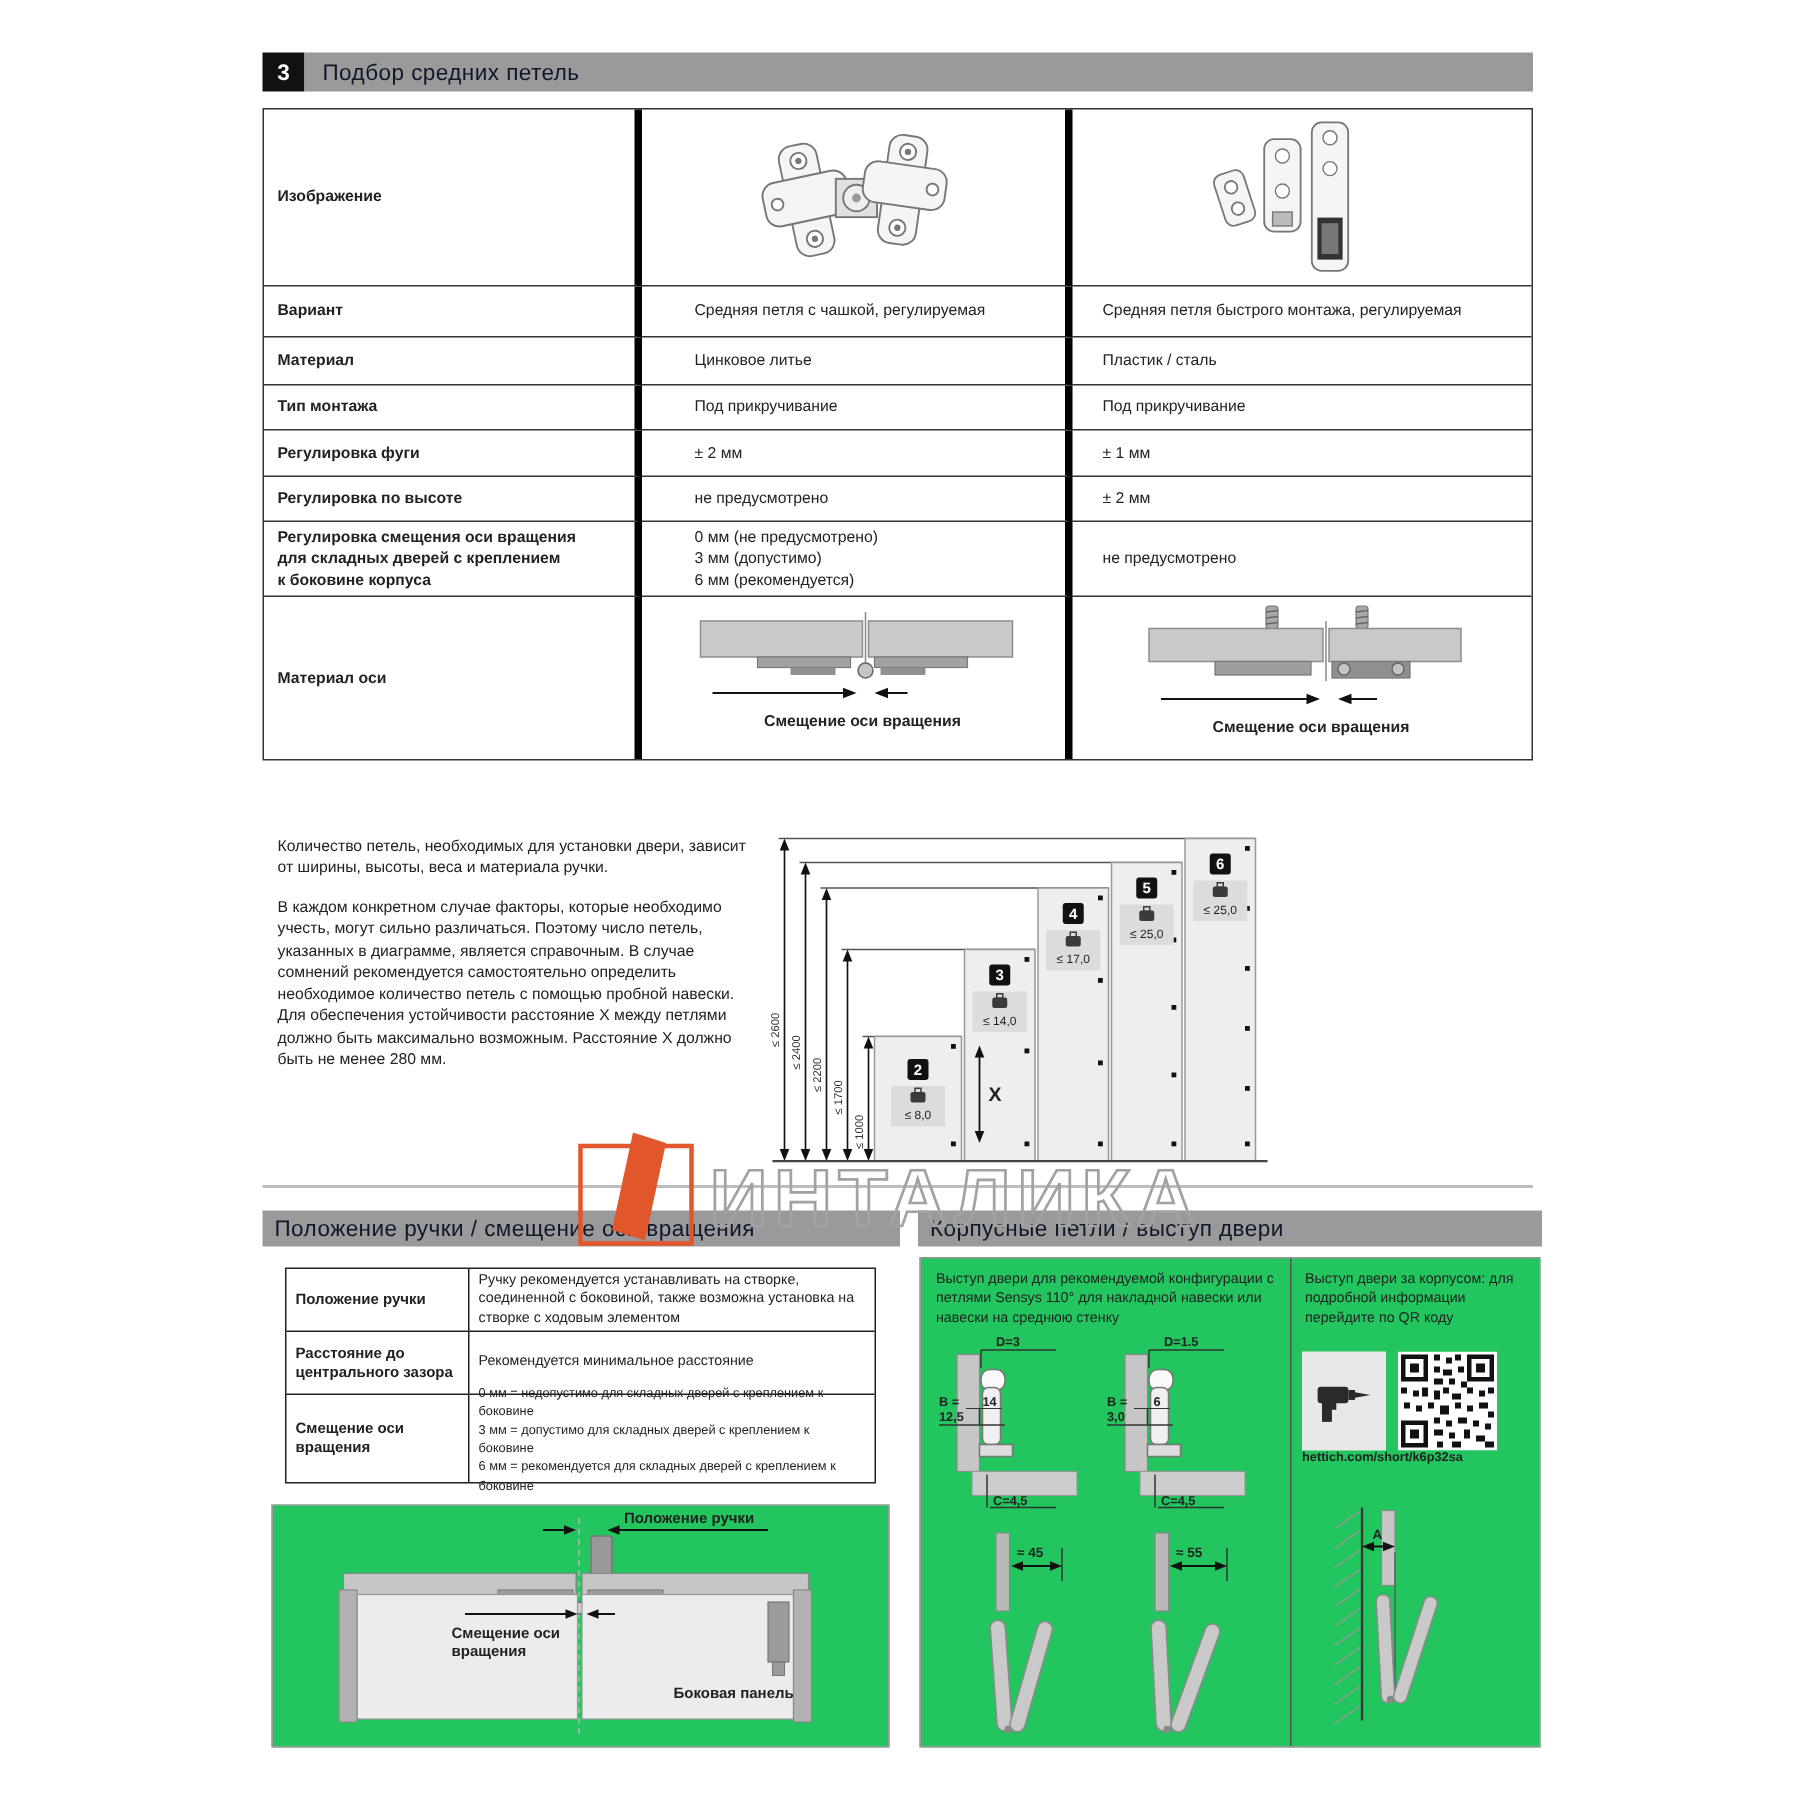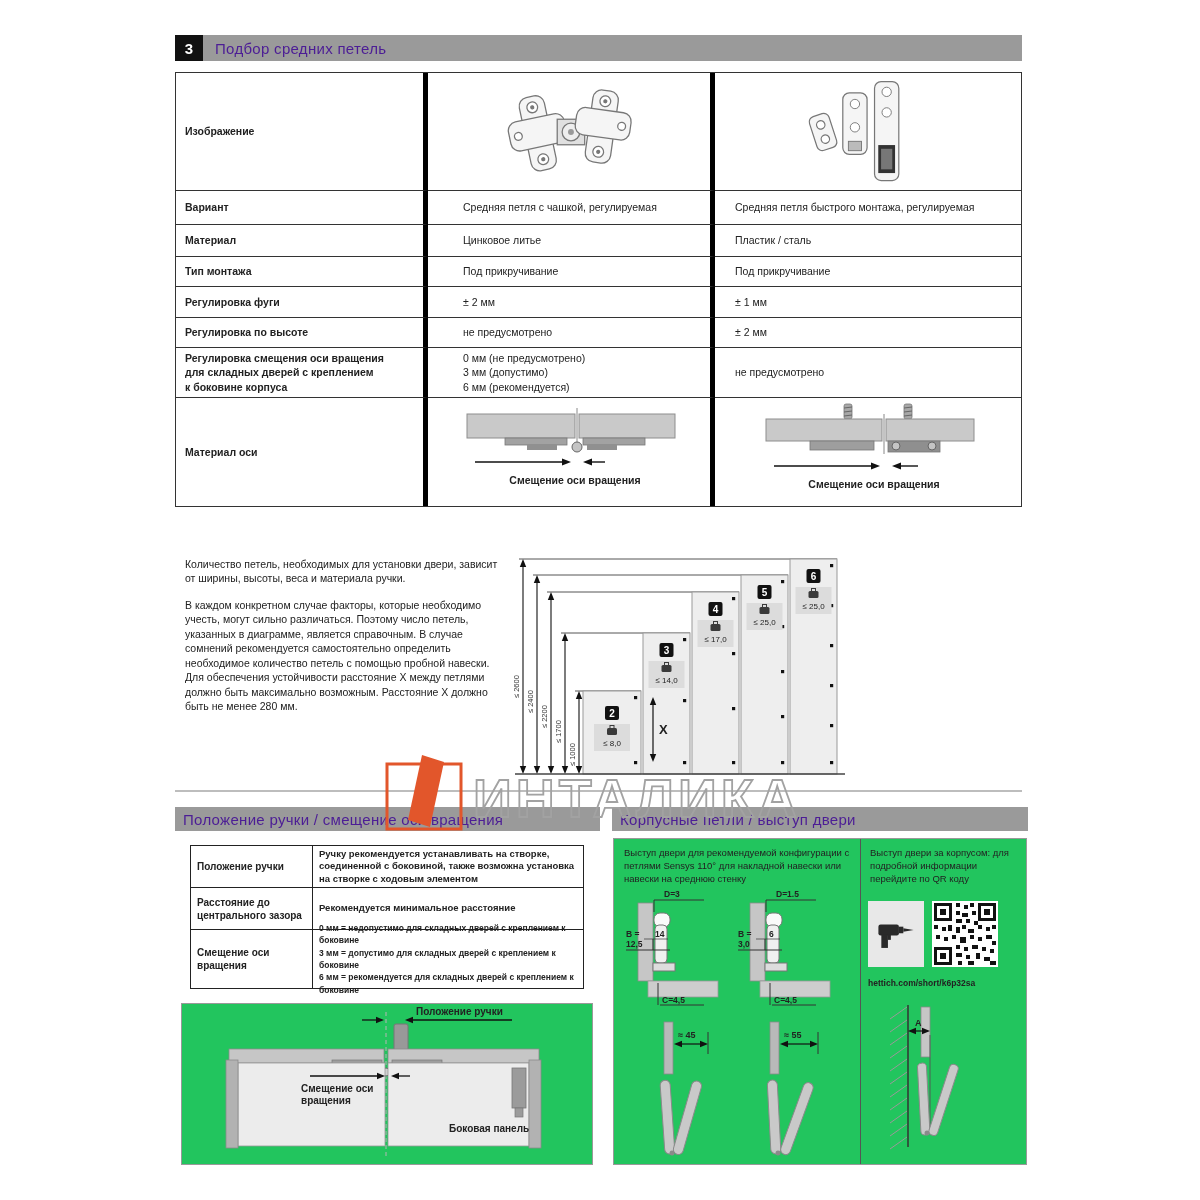--- a/index.html
+++ b/index.html
@@ -3,40 +3,40 @@
 <meta charset="utf-8">
 <style>
   html,body{margin:0;padding:0;background:#fff;}
   .page{position:relative;width:1200px;height:1200px;background:#fff;
         font-family:"Liberation Sans",sans-serif;color:#222;overflow:hidden;}
   .abs{position:absolute;}
   
   .sec-head{display:flex;height:26px;}
   .num-box{width:28px;background:#111;color:#fff;font-size:15px;font-weight:bold;
            display:flex;align-items:center;justify-content:center;}
-  .head-bar{flex:1;background:#9a9a9a;color:#4c1d95;font-size:15px;
+  .head-bar{flex:1;background:#9a9a9a;color:#0f172a;font-size:15px;
             display:flex;align-items:center;padding-left:12px;letter-spacing:.3px;}
   
   .t1{position:absolute;left:0;top:37px;width:847px;border:1.5px solid #333;
       display:grid;grid-template-columns:252px 287px 1fr;box-sizing:border-box;}
   .t1 > div{border-right:5px solid #000000;border-bottom:1px solid #333;box-sizing:border-box;
             display:flex;flex-direction:column;justify-content:center;font-size:10.5px;line-height:1.35;}
   .t1 > div:nth-child(3n){border-right:none;}
   .t1 > div.lastrow{border-bottom:none;}
   .lbl{font-weight:bold;padding-left:9px;padding-right:6px;}
   .v1{padding-left:35px;}
   .v2{padding-left:20px;}
   .imgcell{align-items:center;}
   
   .p{font-size:10.5px;line-height:1.38;margin:0 0 12px 0;}
   
   .t3{position:absolute;left:15px;top:38px;width:394px;border:1.5px solid #222;
       display:grid;grid-template-columns:122px 1fr;box-sizing:border-box;}
   .t3 > div{border-bottom:1px solid #222;box-sizing:border-box;font-size:10px;line-height:1.3;
-            display:flex;flex-direction:column;justify-content:center;padding:4px 6px;font-weight:bold;}
+            display:flex;flex-direction:column;justify-content:center;padding:4px 6px;}
   .t3 > div:nth-child(odd){border-right:1px solid #222;font-weight:bold;font-size:10px;}
   .t3 > div.lastrow{border-bottom:none;}
   .box{border:1px solid #999;box-sizing:border-box;background:#22c55e;}
   .wm-line{position:absolute;left:175px;top:790px;width:847px;height:2px;background:#bdbdbd;}
   svg text{font-family:"Liberation Sans",sans-serif;}
   .link{font-size:8.5px;font-weight:bold;color:#222;text-decoration:none;}
 </style>
 </head>
 <body>
 
@@ -507,21 +507,21 @@
           <rect x="24" y="52" width="6" height="4"></rect>
             <rect x="34" y="54" width="4" height="4"></rect>
             <rect x="44" y="52" width="4" height="6"></rect>
           <rect x="52" y="56" width="6" height="4"></rect>
             <rect x="26" y="60" width="4" height="4"></rect>
             <rect x="36" y="60" width="6" height="4"></rect>
             <rect x="58" y="60" width="6" height="4"></rect>
         </g>
       </svg>
 
-      <a class="link abs" style="left:254px;top:139px;" href="#">hettich.com/short/k6p32sa</a>
+      <a class="link abs" style="left:254px;top:127px;" href="#">hettich.com/short/k6p32sa</a>
 
       <svg class="abs" style="left:258px;top:160px;" width="145" height="155" viewBox="0 0 145 155">
         <g stroke="#999" stroke-width="1">
           <line x1="18" y1="20" x2="35" y2="8"></line>
             <line x1="18" y1="33" x2="35" y2="21"></line>
             <line x1="18" y1="46" x2="35" y2="34"></line>
           <line x1="18" y1="59" x2="35" y2="47"></line>
             <line x1="18" y1="72" x2="35" y2="60"></line>
             <line x1="18" y1="85" x2="35" y2="73"></line>
           <line x1="18" y1="98" x2="35" y2="86"></line>

